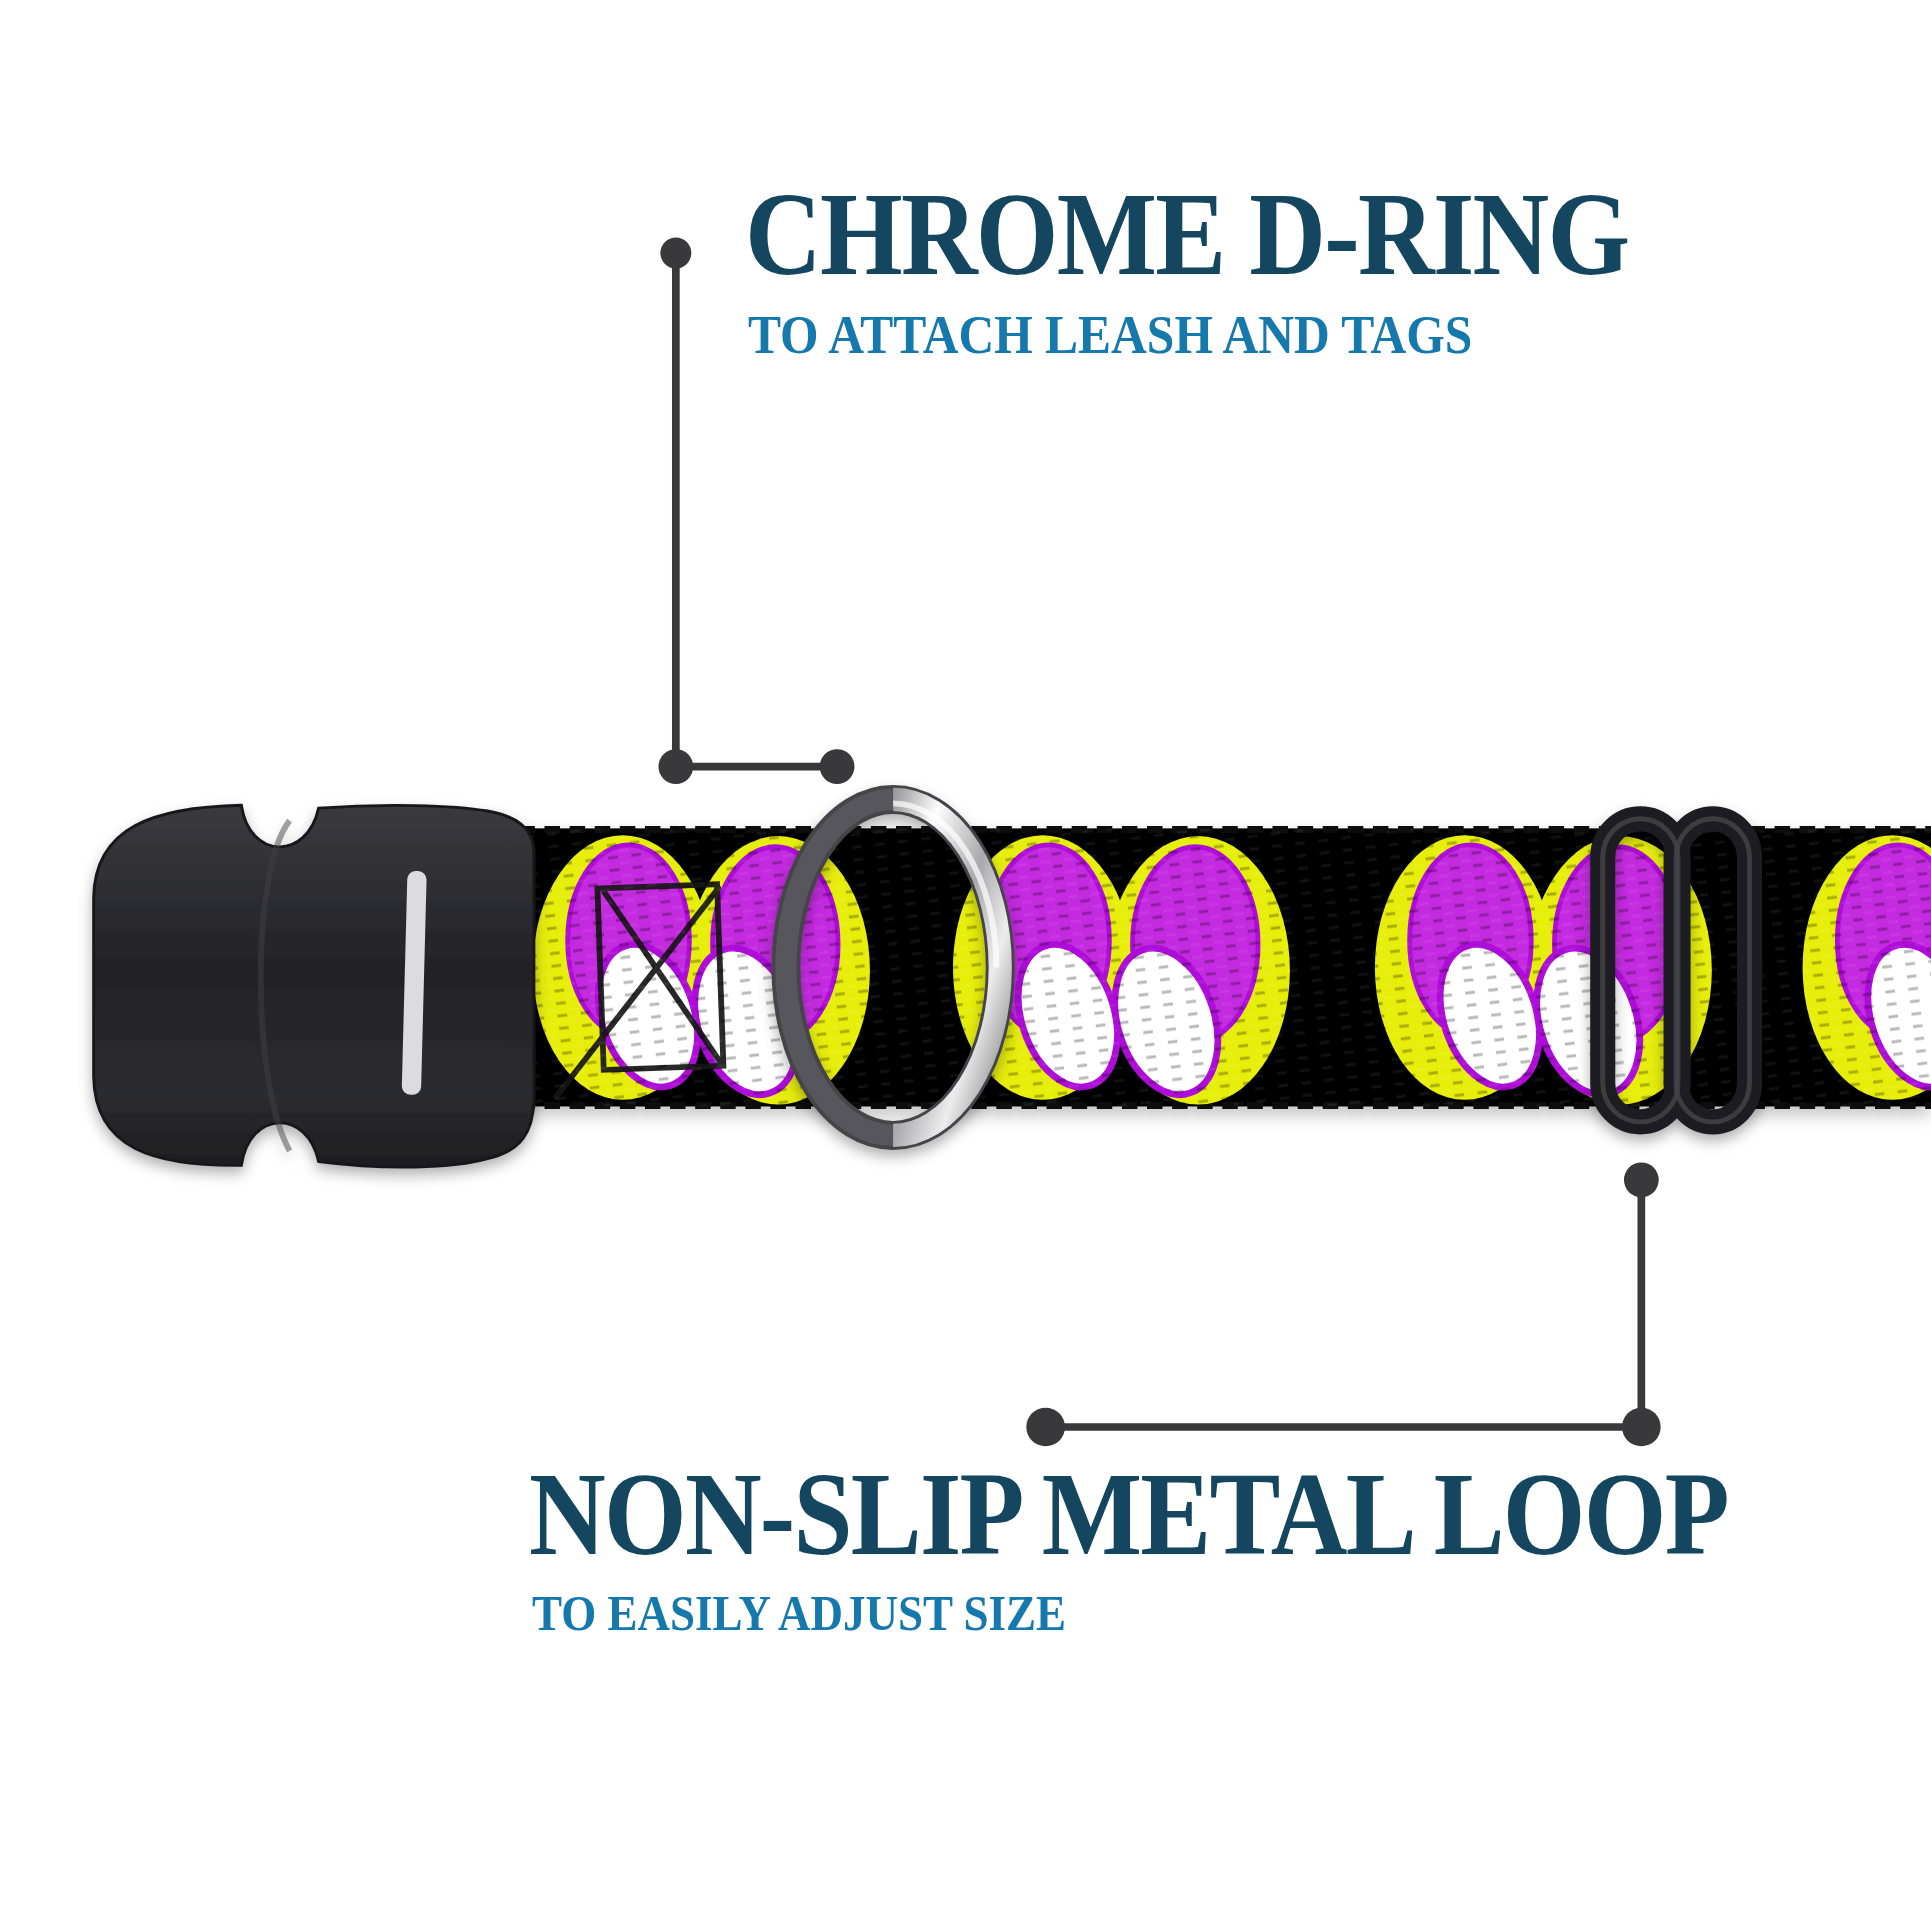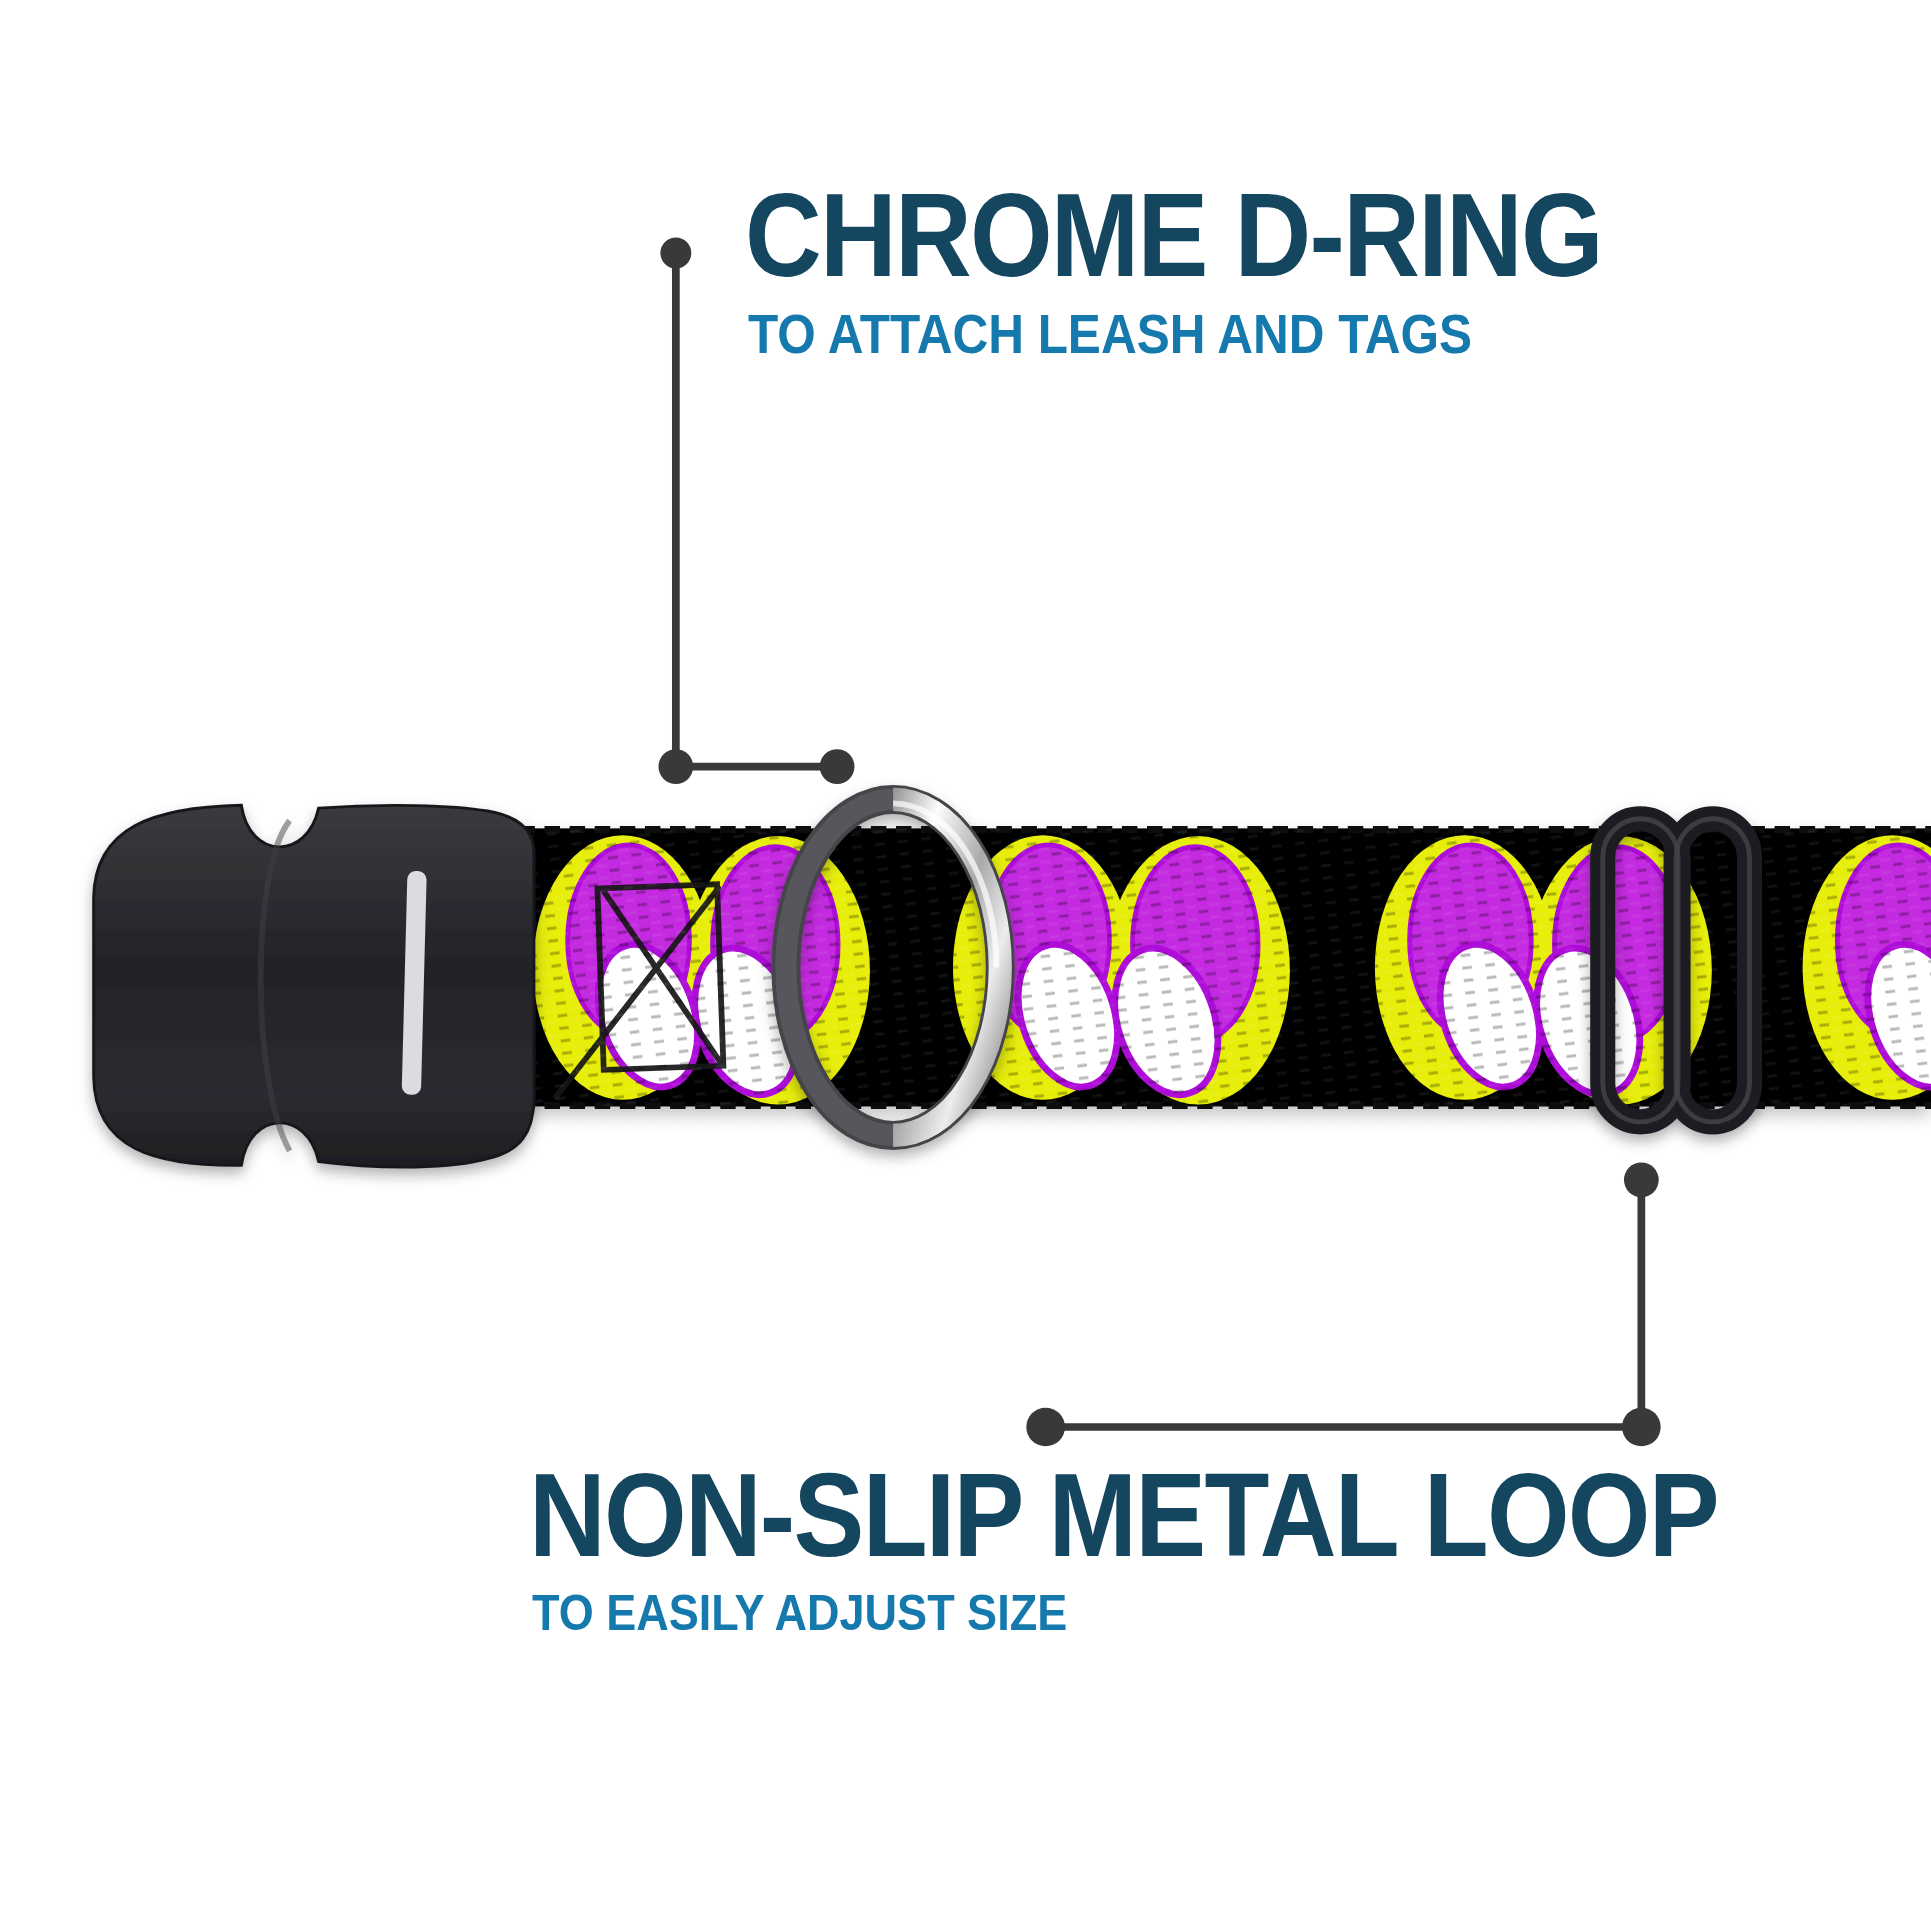--- a/index.html
+++ b/index.html
@@ -1,17 +1,17 @@
 <!DOCTYPE html>
 <html style="--c-background: #ffffff; --c-headline: #15465f; --c-subheadline: #1579ad; --c-callout: #39393b; --c-strap: #060606; --c-patternYellow: #e7ee0a; --c-patternPurple: #c42ae0; --c-patternPurpleOutline: #ae0cd8; --c-patternWhite: #ffffff; --c-plasticDark: #2a2a2d; --c-chrome: #d6d6d6;"><head>
 <meta charset="utf-8">
 <style>
   html,body{margin:0;padding:0;background:#fff;}
   .stage{position:relative;width:1931px;height:1931px;background:var(--c-background,#fff);
-         font-family:Liberation Sans, sans-serif;overflow:hidden;}
+         font-family:Liberation Serif, serif;overflow:hidden;}
   .scene{position:absolute;left:0;top:0;}
   .headline{position:absolute;font-weight:bold;color:var(--c-headline,#15465f);
             font-size:118px;line-height:1;letter-spacing:-1.9px;white-space:nowrap;
             transform:scaleX(.9);transform-origin:left top;}
   .subheadline{position:absolute;font-weight:bold;color:var(--c-subheadline,#1579ad);
                font-size:55px;line-height:1;letter-spacing:0;white-space:nowrap;
                transform:scaleX(.9);transform-origin:left top;}
   .subheadline.small{font-size:50px;}
   
   .strap-fill{fill:var(--c-strap,#060606);}

